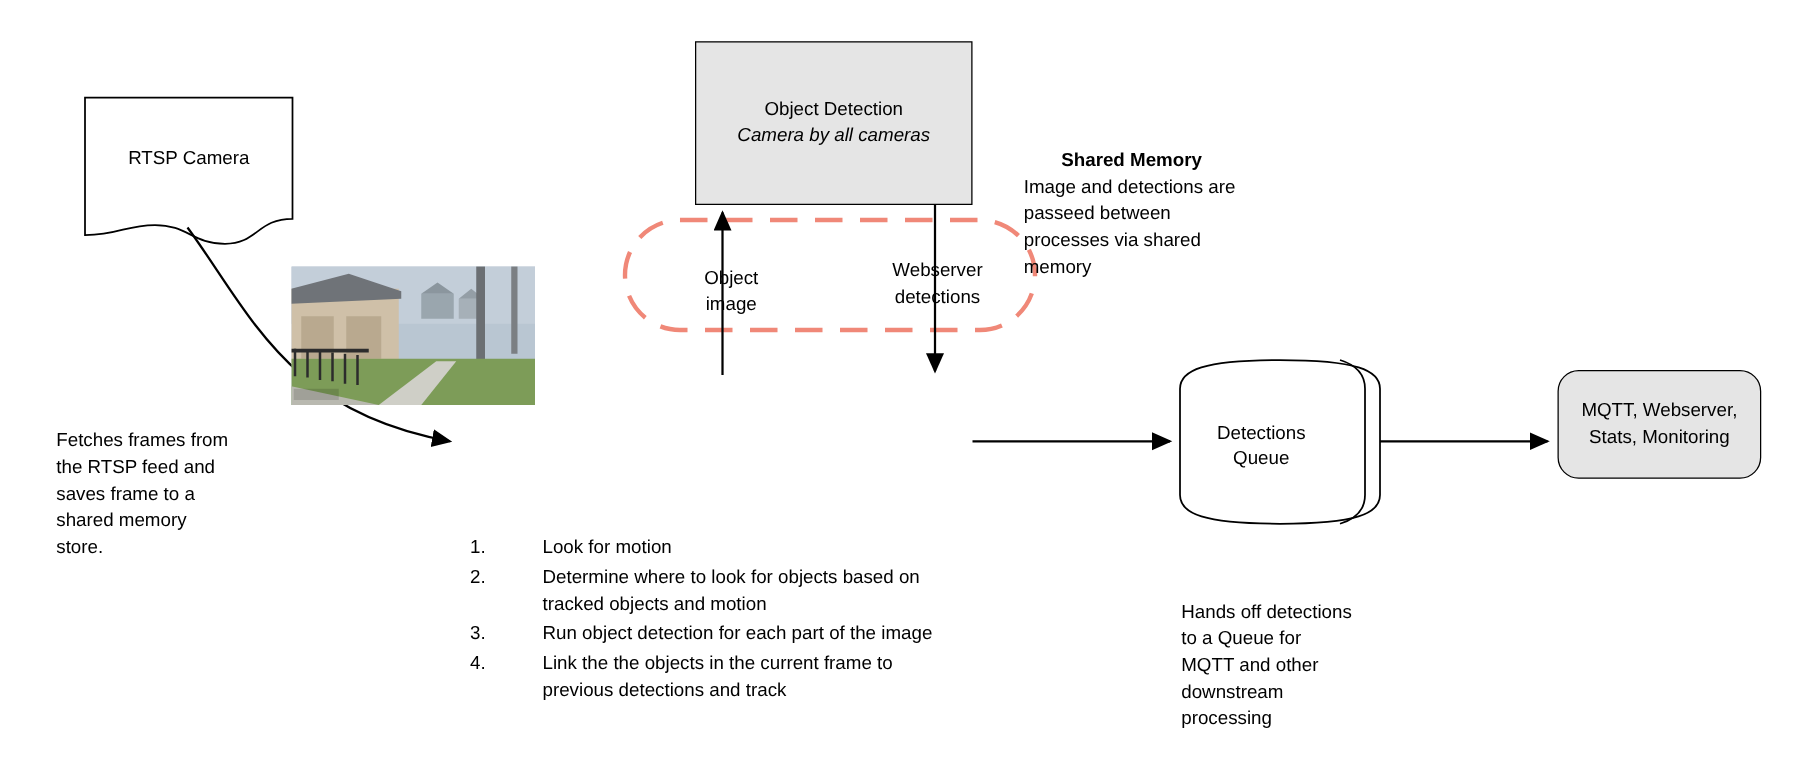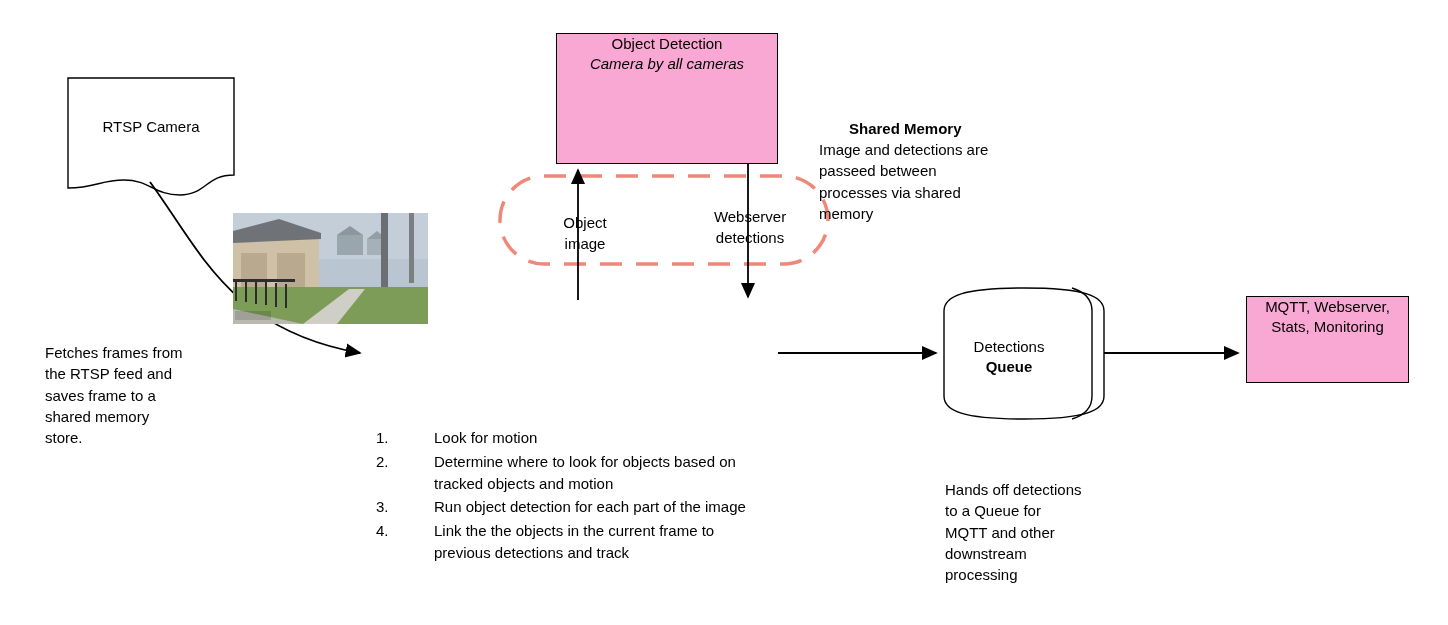--- a/index.html
+++ b/index.html
@@ -15,25 +15,26 @@
     width: 1448px;
     height: 625px;
     overflow: hidden;
     background: #ffffff;
   }
   .node {
     position: absolute;
     box-sizing: border-box;
   }
   .box {
-    background: #f9a8d4;
+    background: #e5e5e5;
     border: 1px solid #000000;
     display: flex;
     flex-direction: column;
     align-items: center;
+    justify-content: center;
     text-align: center;
     font-size: 15px;
     color: #000000;
     line-height: 1.35;
   }
   .box .sub {
     font-style: italic;
   }
   .text-block {
     position: absolute;
@@ -205,26 +206,26 @@
       <span class="ol-num">3.</span>
       <span class="ol-txt">Run object detection for each part of the image</span>
     </div>
     <div class="ol-row">
       <span class="ol-num">4.</span>
       <span class="ol-txt">Link the the objects in the current frame to previous detections and track</span>
     </div>
   </div>
 
   <div class="text-block" style="left:944px; top:336px; width:130px; text-align:center;">Detections</div>
-  <div class="text-block" style="left:944px; top:356px; width:130px; text-align:center;font-weight:bold;">Queue</div>
+  <div class="text-block" style="left:944px; top:356px; width:130px; text-align:center;">Queue</div>
 
   <div class="text-block" style="left:945px; top:439px; width:200px;margin-top:40px;">Hands off detections
 to a Queue for
 MQTT and other
 downstream
 processing</div>
 
-  <div class="node box" style="left:1246px; top:296px; width:163px; height:87px;">
+  <div class="node box" style="left:1246px; top:296px; width:163px; height:87px;border-radius:17px;">
     <div>MQTT, Webserver,</div>
     <div>Stats, Monitoring</div>
   </div>
 
 </div>
 
 </body></html>

